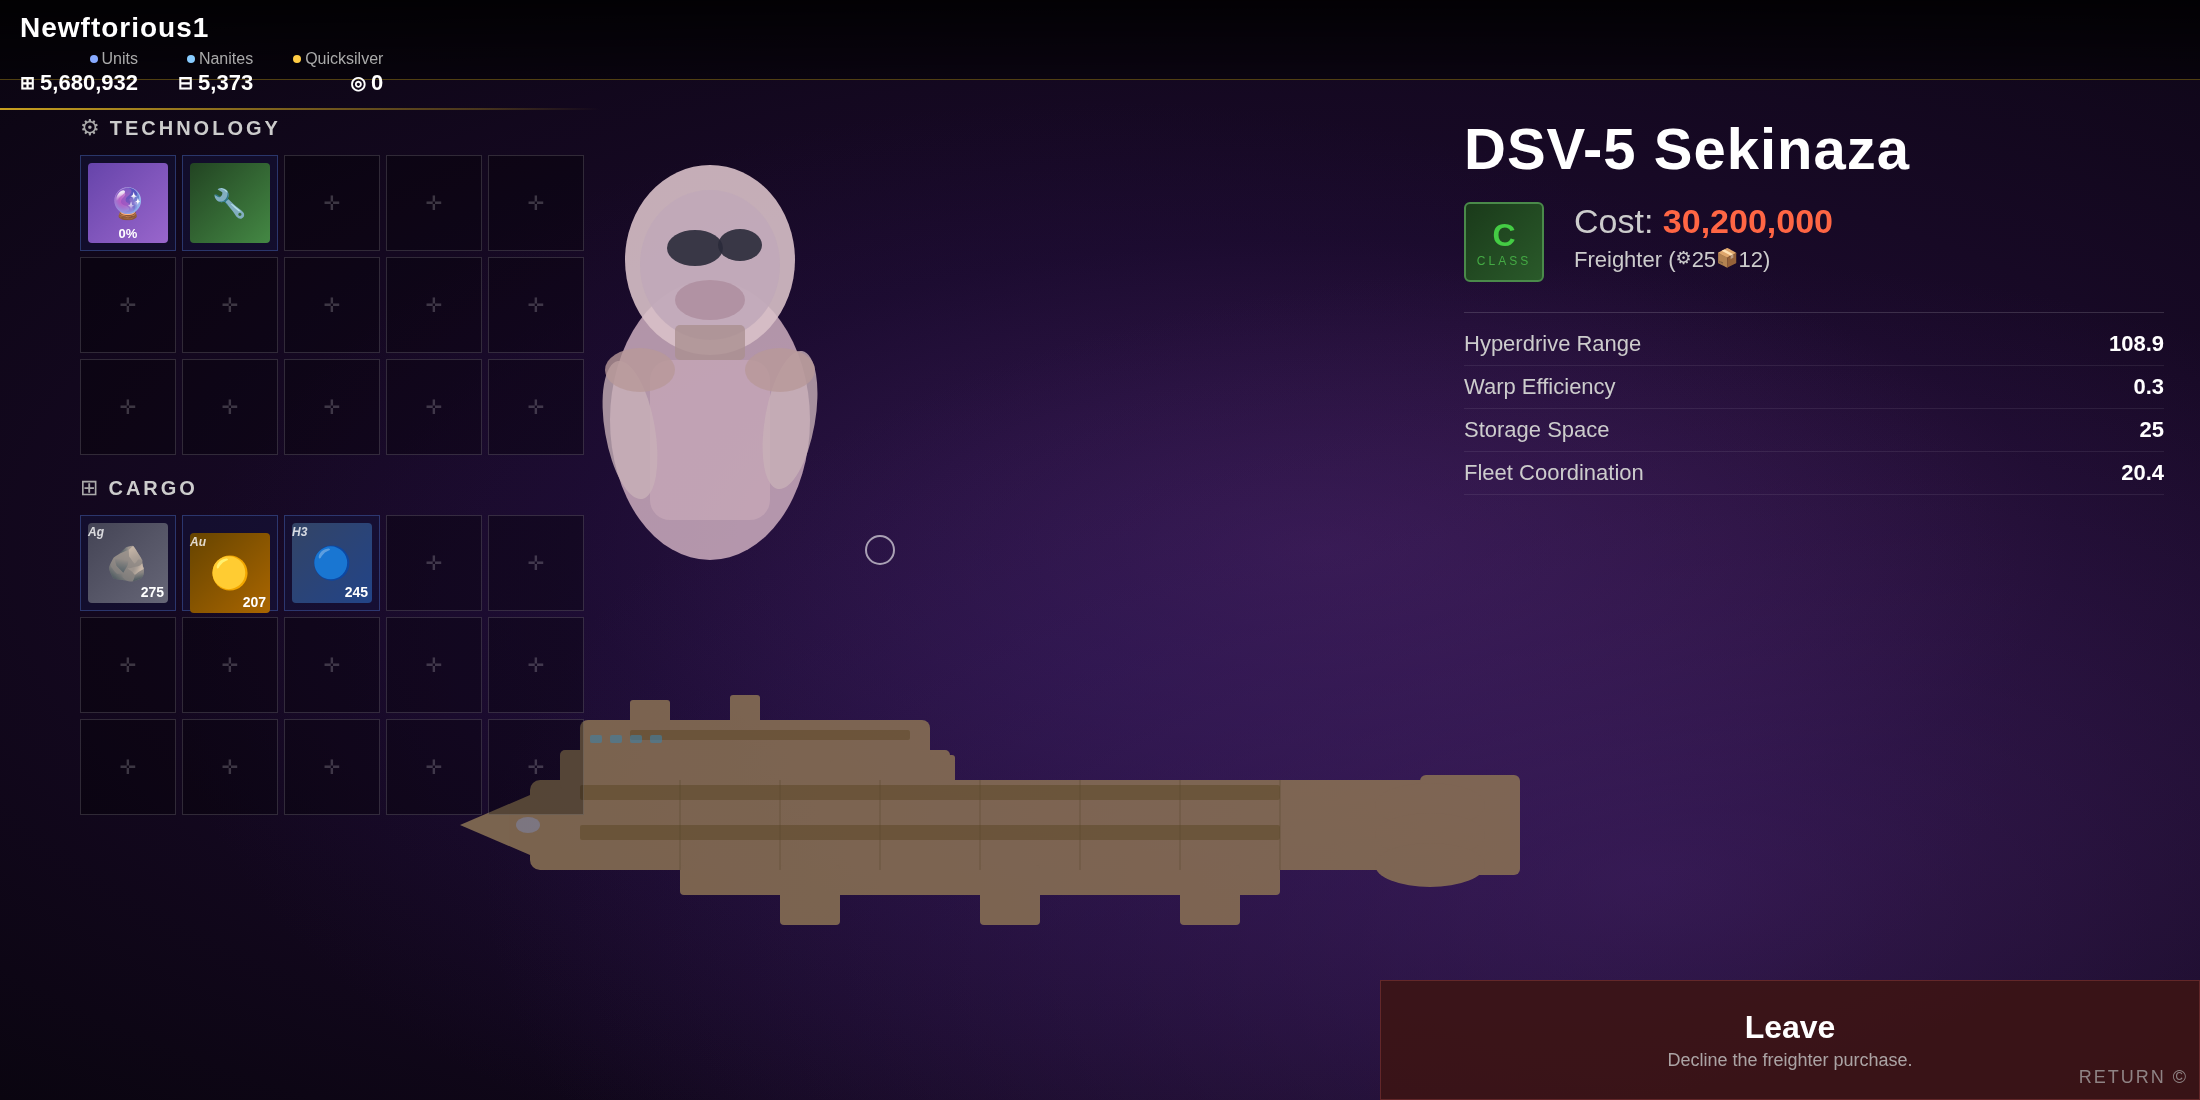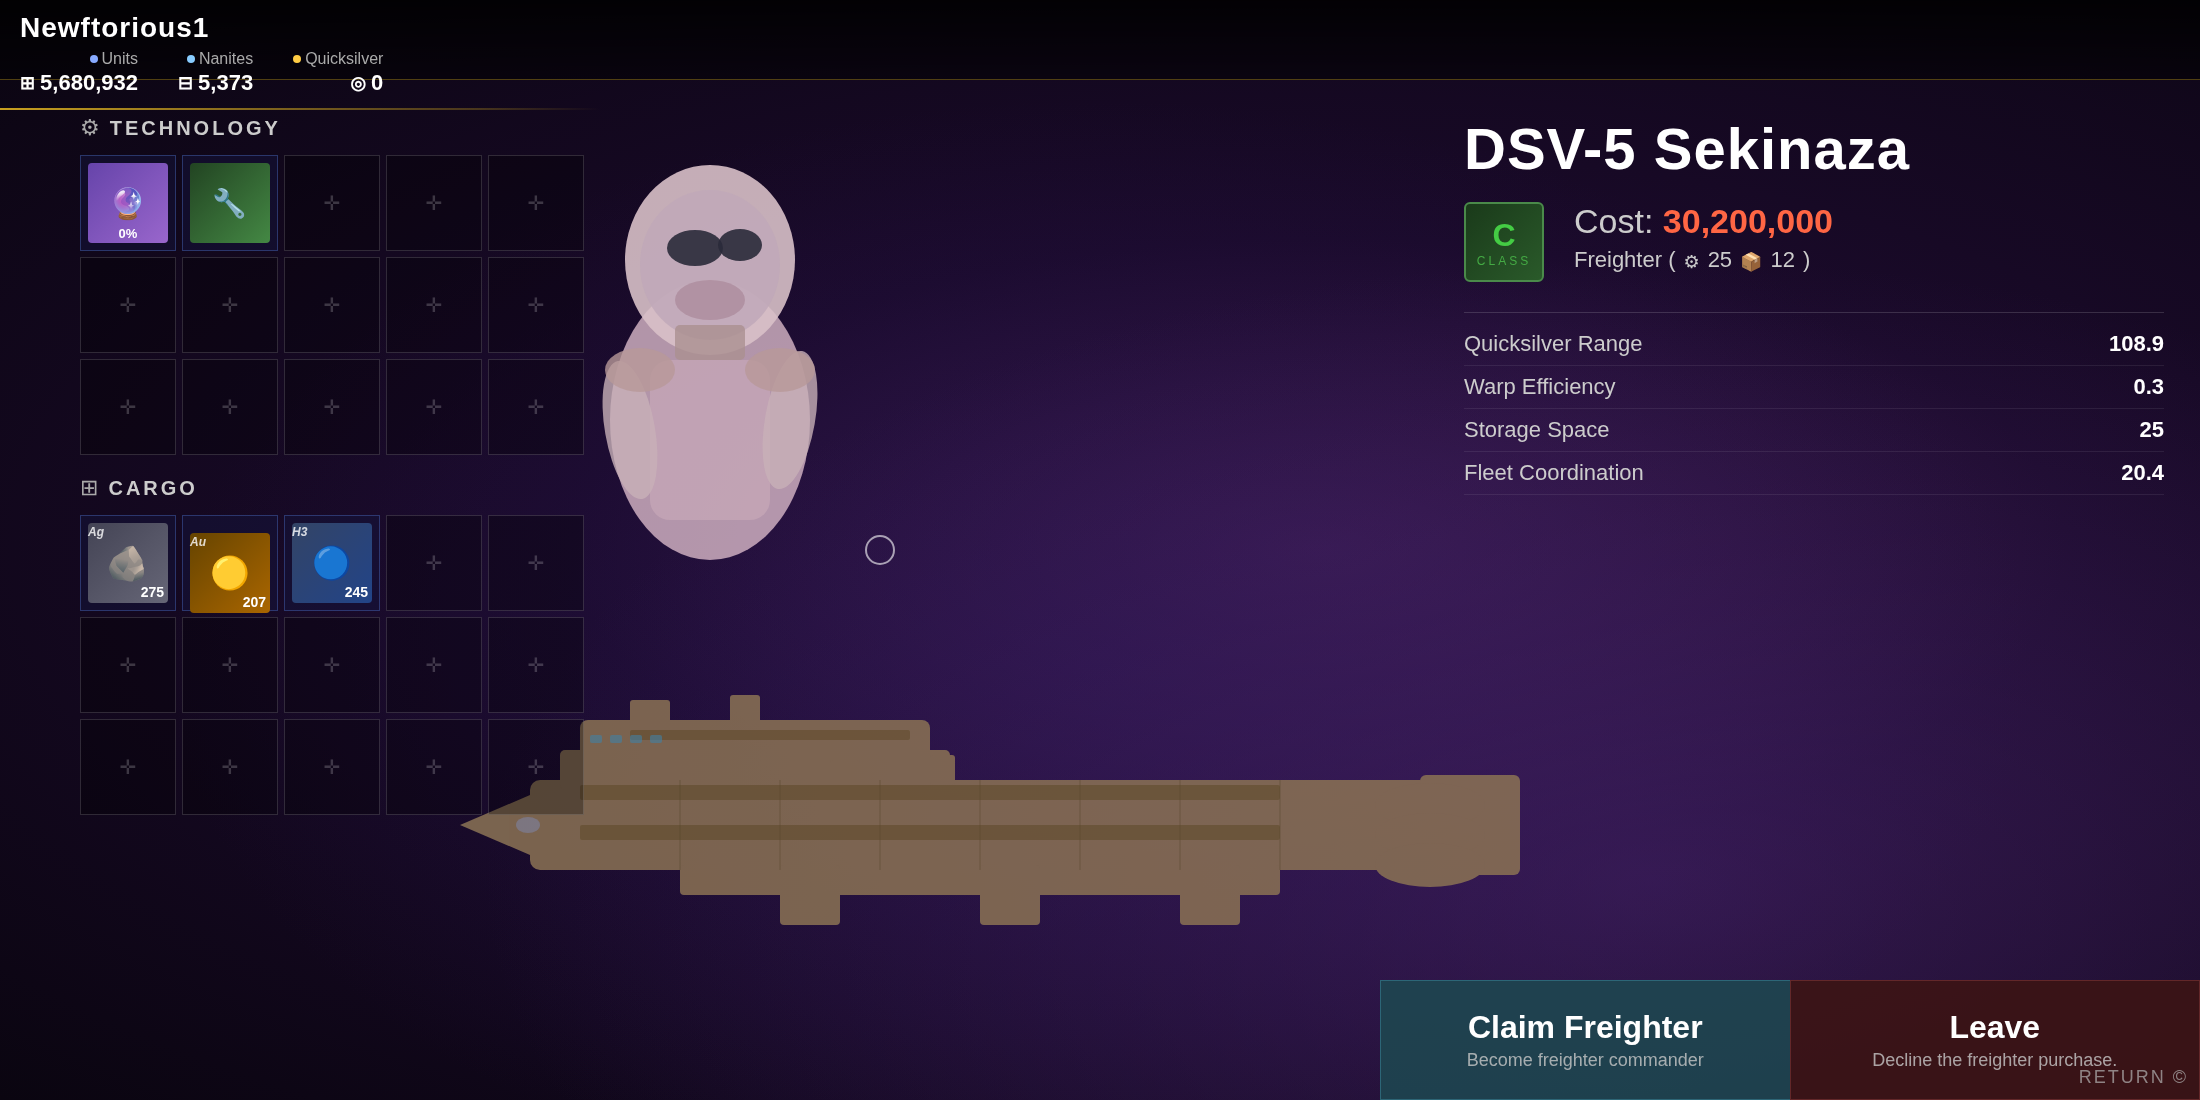--- a/index.html
+++ b/index.html
@@ -311,22 +311,21 @@
 
     #ship-cost .value {
       color: #ff6644;
       font-weight: bold;
     }
 
     #ship-slots {
       color: #cccccc;
       font-size: 22px;
       display: flex;
-      align-items: flex-end;
-      gap: 8px;
+      align-items: flex-start;
     }
 
     .slot-icon {
       font-size: 18px;
     }
 
     
     #stats-table {
       width: 100%;
       border-top: 1px solid rgba(255,255,255,0.15);
@@ -756,42 +755,38 @@
         <span>25</span>
         <span class="slot-icon">📦</span>
         <span>12</span>
         <span>)</span>
       </div>
     </div>
   </div>
 
   <div id="stats-table">
     <div class="stat-row">
-      <span class="stat-name">Quicksilver Range</span>
+      <span class="stat-name">Hyperdrive Range</span>
       <span class="stat-value">108.9</span>
     </div>
     <div class="stat-row">
       <span class="stat-name">Warp Efficiency</span>
       <span class="stat-value">0.3</span>
     </div>
     <div class="stat-row">
       <span class="stat-name">Storage Space</span>
       <span class="stat-value">25</span>
     </div>
     <div class="stat-row">
       <span class="stat-name">Fleet Coordination</span>
       <span class="stat-value">20.4</span>
     </div>
   </div>
 </div>
 
 <div id="bottom-buttons">
-  <div id="claim-btn" class="action-btn">
-    <span class="btn-main-text">Claim Freighter</span>
-    <span class="btn-sub-text">Become freighter commander</span>
-  </div>
   <div id="leave-btn" class="action-btn">
     <span class="btn-main-text">Leave</span>
     <span class="btn-sub-text">Decline the freighter purchase.</span>
   </div>
 </div>
 
 <div id="return-btn">RETURN ©</div>
 
 </body></html>

